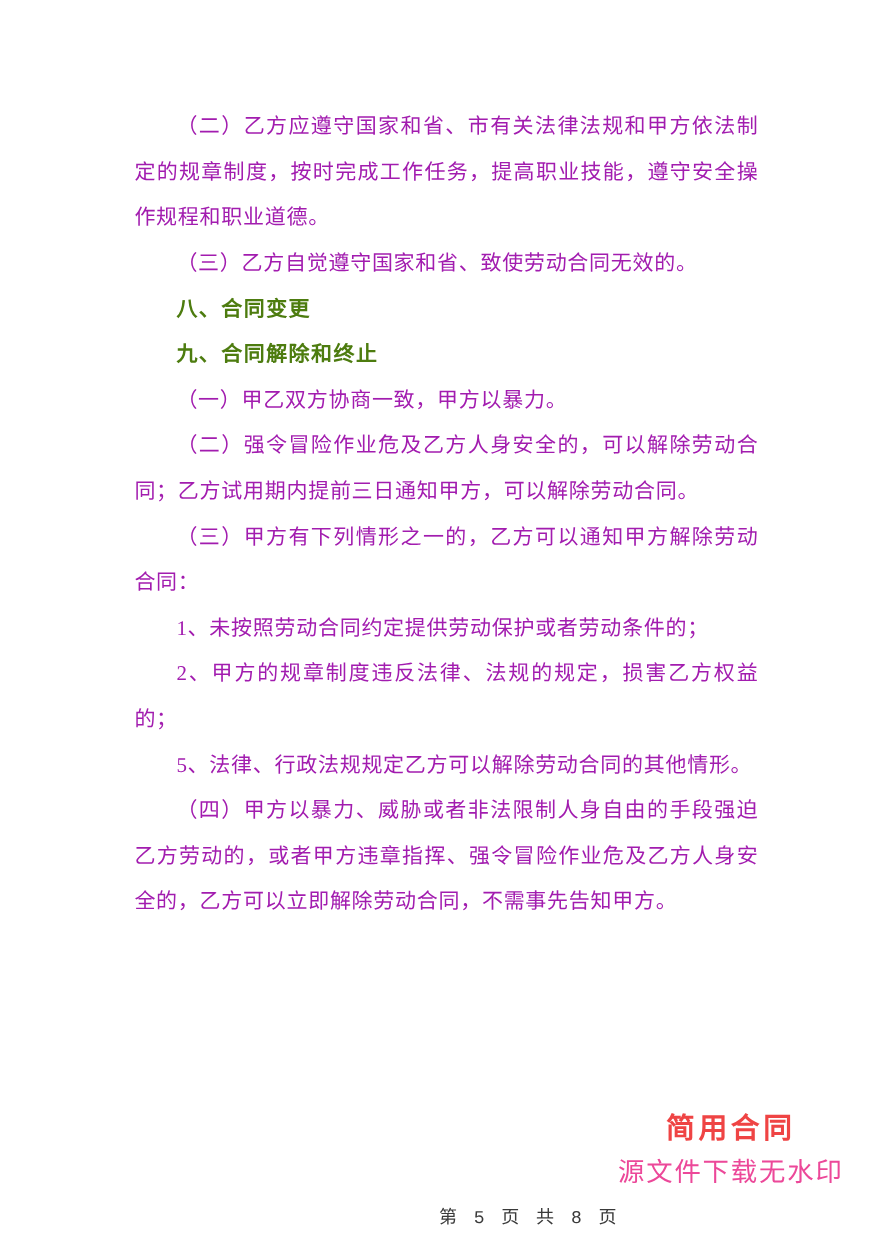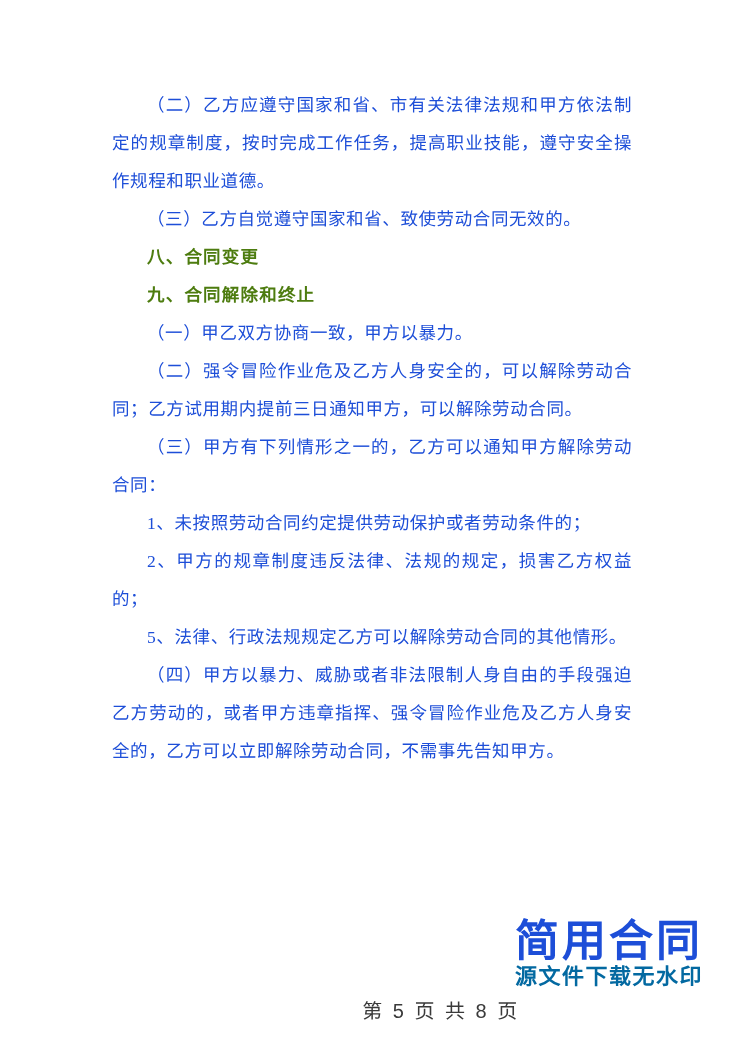--- a/index.html
+++ b/index.html
@@ -27,21 +27,21 @@
     width: 520px;
   }
   
   .para {
     font-size: 17.5px;
     line-height: 38px;
     text-align: justify;
     text-justify: inter-ideograph;
     letter-spacing: 0.6px;
     margin: 0;
-    color: #1d4ed8;
+    color: #a21caf;
     white-space: pre-wrap;
   }
   .para.indent2 {
     text-indent: 35px;
   }
   .para.heading {
     font-weight: bold;
     text-indent: 35px;
     letter-spacing: 1.2px;
     color: #4d7c0f;
@@ -58,46 +58,46 @@
     right: 8px;
     bottom: 58px;
     width: 250px;
     text-align: center;
     pointer-events: none;
     user-select: none;
   }
   .wm-main {
     font-family: "Liberation Sans", "DejaVu Sans", sans-serif;
     font-weight: bold;
-    font-size: 44px;
+    font-size: 24px;
     letter-spacing: 3px;
-    color: #1d4ed8;
+    color: #ef4444;
     line-height: 38px;
   }
   .wm-sub {
     font-family: "Liberation Sans", "DejaVu Sans", sans-serif;
-    font-weight: bold;
+    font-weight: normal;
     font-size: 22px;
     letter-spacing: 1.5px;
-    color: #0369a1;
+    color: #ec4899;
     line-height: 30px;
     margin-top: 2px;
   }
   
   .footer {
     position: absolute;
     left: 0;
     right: 0;
     bottom: 26px;
     text-align: center;
     padding-left: 140px;
   }
   .footer-pageno {
-    font-family: Liberation Sans, sans-serif;
-    font-size: 20px;
+    font-family: Liberation Mono, monospace;
+    font-size: 15px;
     letter-spacing: 2.5px;
     color: #3a3a3a;
   }
 </style>
 </head>
 <body>
 
 <div class="page">
 
   <div class="doc-body">

